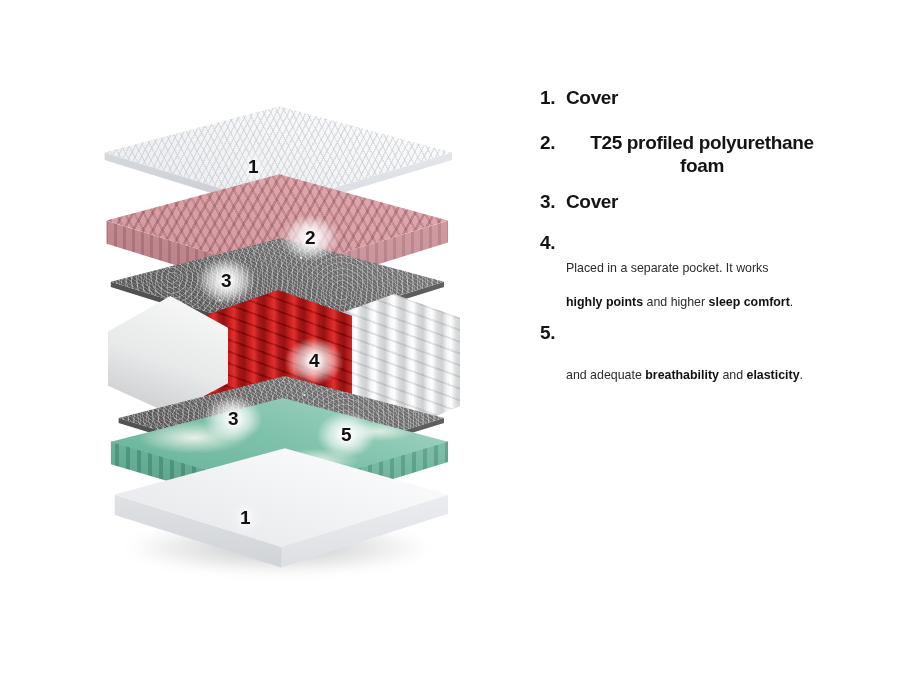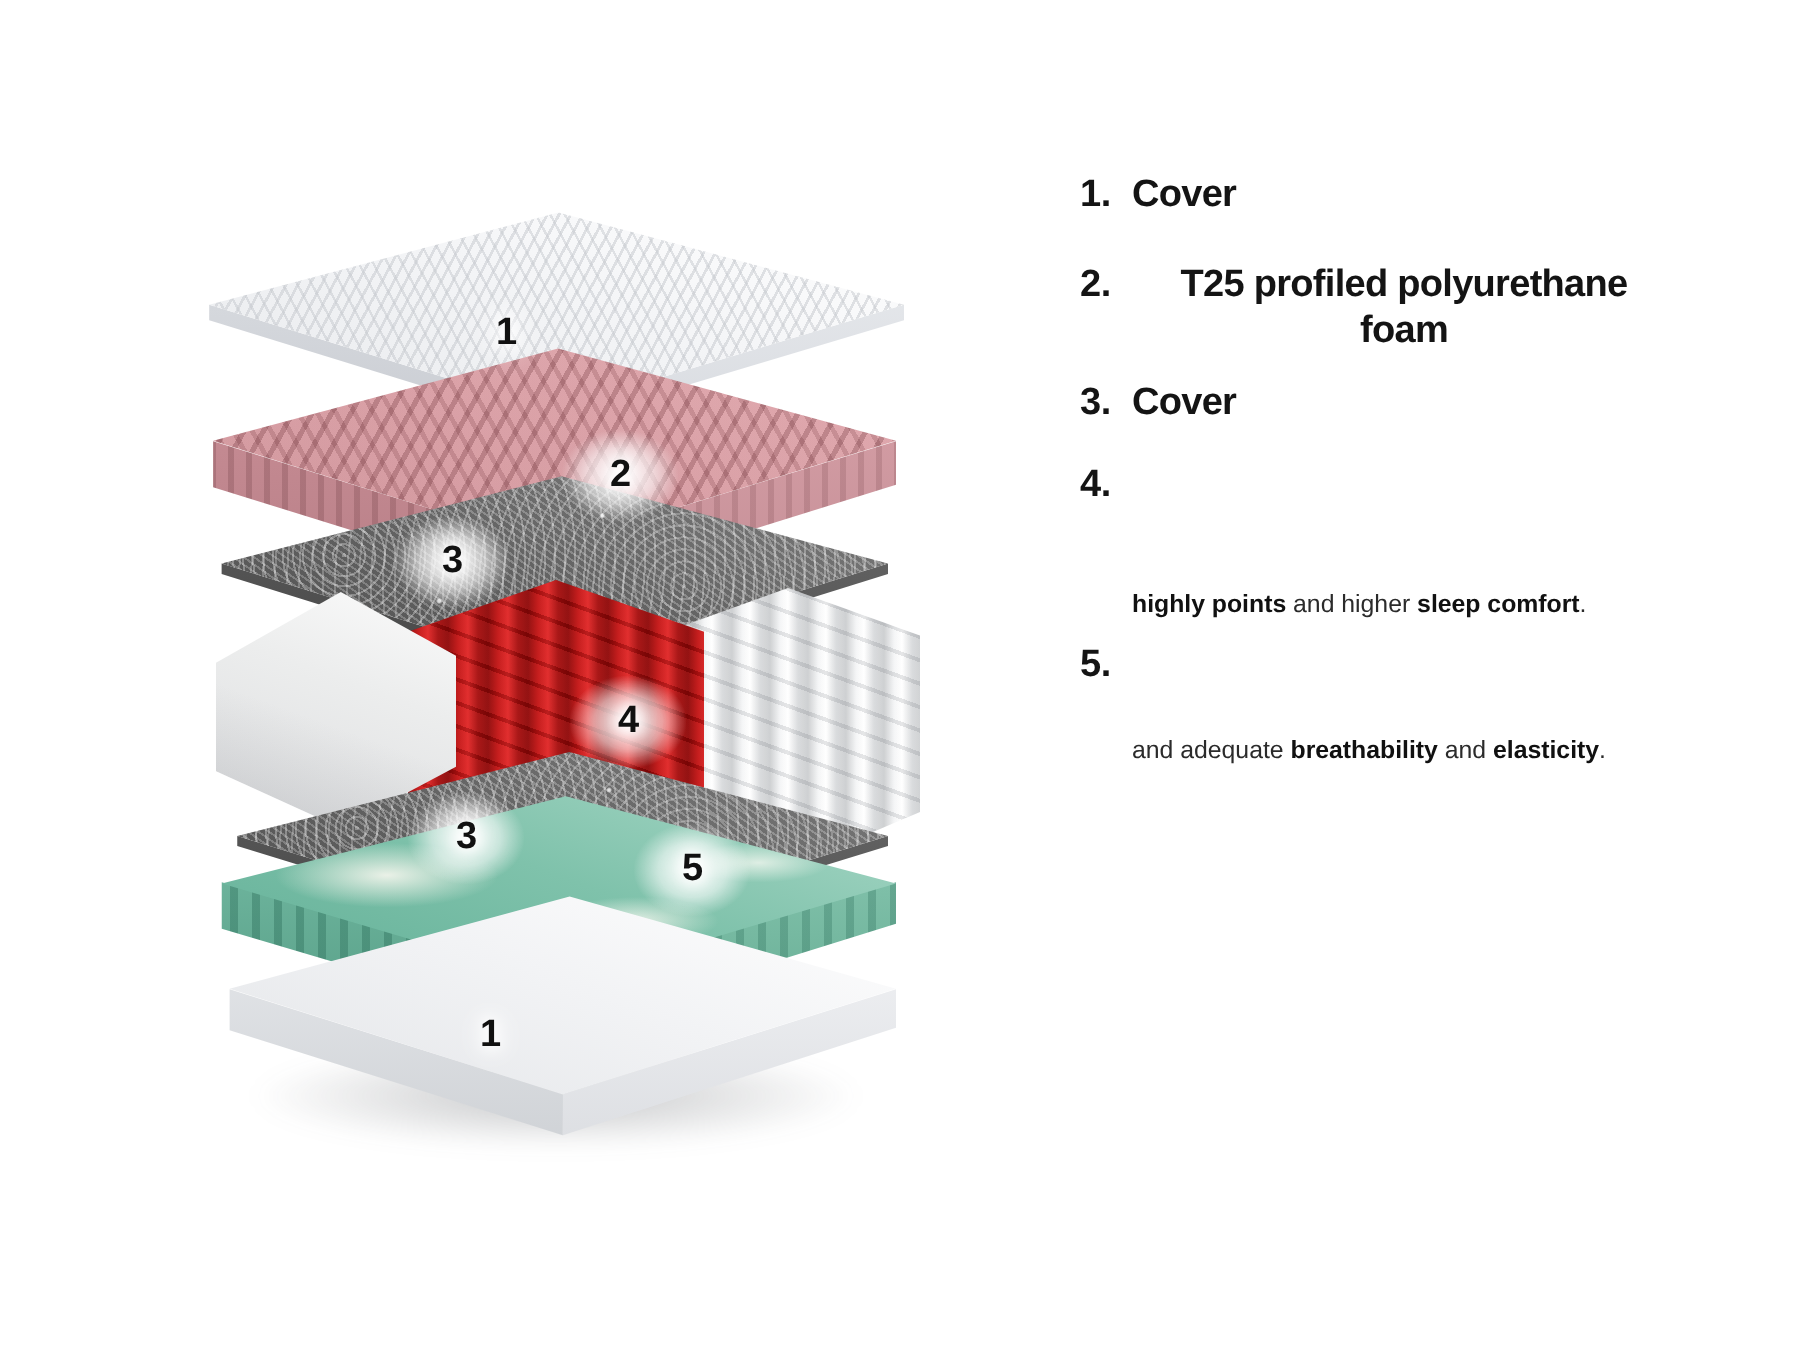--- a/index.html
+++ b/index.html
@@ -481,21 +481,21 @@
         <div class="legend-num">3.</div>
         <div class="legend-title">Cover</div>
       </div>
     </div>
 
     <div class="legend-item sp-4">
       <div class="legend-head">
         <div class="legend-num">4.</div>
       </div>
       <div class="legend-body">
-        <br>
+        <span>Placed in a separate pocket. It works</span><br>
         <br>
         <b>highly points</b><span> and higher </span><b>sleep comfort</b><span>.</span>
       </div>
     </div>
 
     <div class="legend-item">
       <div class="legend-head">
         <div class="legend-num">5.</div>
       </div>
       <div class="legend-body">

